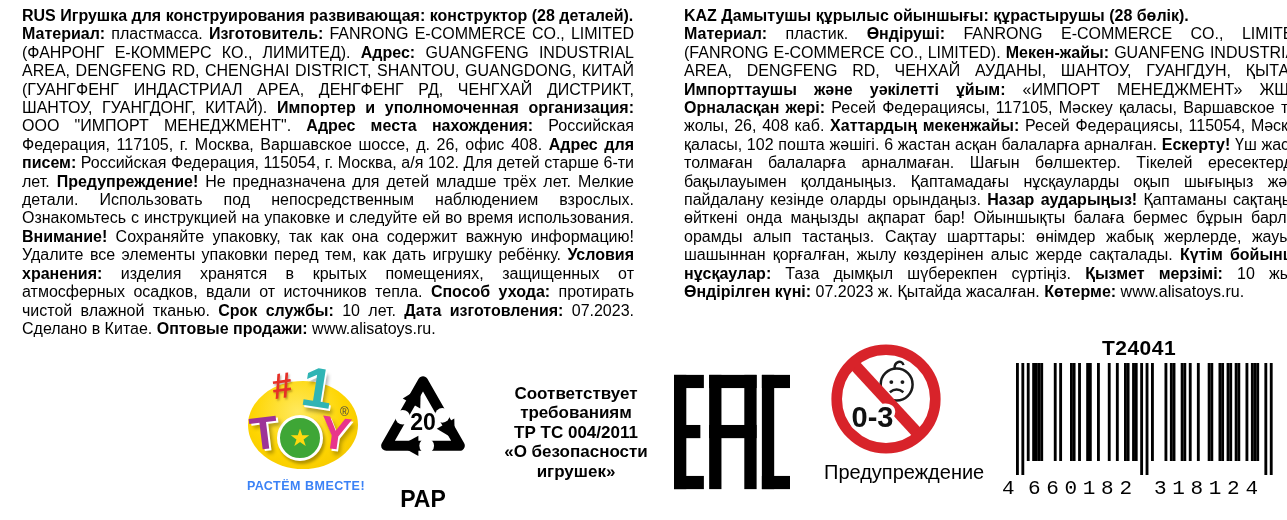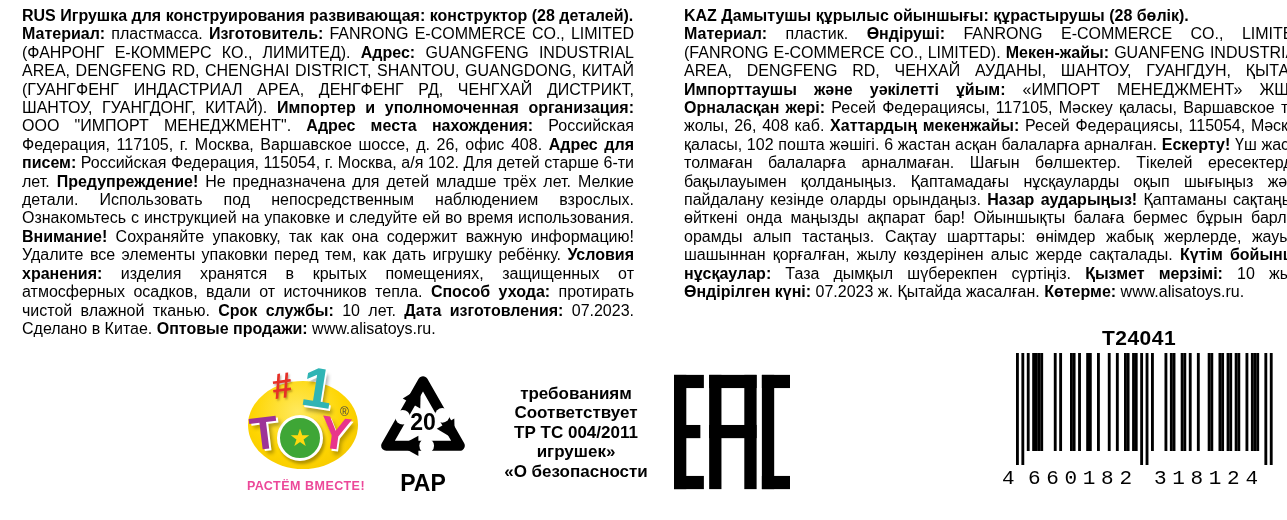--- a/index.html
+++ b/index.html
@@ -22,48 +22,48 @@
        transform:rotate(9deg);text-shadow:2px 2px 0 #fff,4px 5px 4px rgba(0,0,0,.3);}
   .reg{position:absolute;left:94px;top:36px;font-size:12px;color:#444;}
   .toy-letters{position:absolute;left:4px;top:36px;display:flex;align-items:center;}
   .lt{color:#9d3397;font-size:46px;font-weight:bold;transform:rotate(-7deg);
       text-shadow:2px 2px 0 #fff,4px 5px 4px rgba(0,0,0,.3);}
   .lo{width:40px;height:40px;border-radius:50%;background:#3ea636;border:3px solid #fff;
       box-shadow:2px 3px 3px rgba(0,0,0,.3);color:#ffd90f;display:flex;align-items:center;
       justify-content:center;font-size:24px;margin:10px -3px 0 -1px;}
   .ly{color:#e8358b;font-size:46px;font-weight:bold;transform:rotate(8deg);
       text-shadow:2px 2px 0 #fff,4px 5px 4px rgba(0,0,0,.3);}
-  .tagline{position:absolute;left:-6px;top:110px;width:132px;text-align:center;color:#ec4899;
+  .tagline{position:absolute;left:-6px;top:110px;width:132px;text-align:center;color:#3b82f6;
            font-size:12.5px;font-weight:bold;letter-spacing:.5px;white-space:nowrap;}
 
   
   .recycle{position:absolute;left:377px;top:372px;width:92px;text-align:center;}
   .recycle svg{width:92px;height:96px;display:block;margin:0 auto;}
   .rc-num{font-size:25px;font-weight:bold;text-anchor:middle;fill:#000;
           font-family:"Liberation Sans","DejaVu Sans",sans-serif;}
-  .pap{font-size:23px;font-weight:bold;margin-top:2px;}
+  .pap{font-size:23px;font-weight:bold;margin-top:18px;}
 
   
   .conformity{position:absolute;left:500px;top:384px;width:152px;font-weight:bold;
               font-size:17px;line-height:19.4px;text-align:center;}
 
   
   .eac{position:absolute;left:674px;top:368px;}
   .eac svg{width:116px;height:128px;display:block;}
 
   
   .age{position:absolute;left:824px;top:341px;width:124px;text-align:center;}
   .age svg{width:116px;height:116px;display:block;margin:0 auto;}
   .age-range{font-size:30px;font-weight:bold;fill:#111;stroke:#fff;stroke-width:7px;
              paint-order:stroke;text-anchor:middle;
              font-family:"Liberation Sans","DejaVu Sans",sans-serif;}
   .age-caption{font-size:20px;margin-top:4px;white-space:nowrap;}
 
   
-  .barcode{position:absolute;left:1000px;top:326px;width:278px;text-align:center;}
+  .barcode{position:absolute;left:1000px;top:336px;width:278px;text-align:center;}
   .bc-label{font-size:21px;font-weight:bold;letter-spacing:.5px;}
   .barcode svg{width:278px;height:134px;display:block;margin-top:3px;}
   .bc-digit{font-family:"Liberation Mono","DejaVu Sans Mono",monospace;font-size:21px;fill:#000;}
 </style>
 </head>
 <body>
 
 <div class="label">
 
   <div class="col col-rus">
@@ -97,43 +97,59 @@
       <circle cx="71" cy="47" r="8" fill="#fff"></circle>
       <polygon points="0,13 -11,-7 11,-7" transform="translate(38,80) rotate(90)"></polygon>
       <polygon points="0,-13 -11,7 11,7" transform="translate(41,28) rotate(30)"></polygon>
       <polygon points="0,13 -11,-7 11,-7" transform="translate(78,62) rotate(-30)"></polygon>
       <text x="50" y="63" class="rc-num">20</text>
     </svg>
     <div class="pap">PAP</div>
   </div>
 
   <div class="conformity">
+      <div>Соответствует</div>
       <div>требованиям</div>
-      <div>Соответствует</div>
       <div>ТР ТС 004/2011</div>
+      <div>«О безопасности</div>
       <div>игрушек»</div>
-      <div>«О безопасности</div>
     </div>
 
   <div class="eac">
     <svg viewBox="0 0 132 130" fill="#000">
       <rect x="0" y="0" width="14" height="130"></rect>
       <rect x="0" y="0" width="34" height="15"></rect>
       <rect x="0" y="57" width="30" height="15"></rect>
       <rect x="0" y="115" width="34" height="15"></rect>
       <rect x="40" y="0" width="14" height="130"></rect>
       <rect x="80" y="0" width="14" height="130"></rect>
       <rect x="40" y="0" width="54" height="15"></rect>
       <rect x="40" y="57" width="54" height="15"></rect>
       <rect x="100" y="0" width="14" height="130"></rect>
       <rect x="100" y="0" width="32" height="15"></rect>
       <rect x="100" y="115" width="32" height="15"></rect>
     </svg>
   </div>
 
+  <div class="age">
+    <svg viewBox="0 0 120 120">
+      <circle cx="60" cy="60" r="51" fill="#fff"></circle>
+      <g stroke="#1a1a1a" fill="none" stroke-width="2.6">
+        <circle cx="71" cy="45" r="16.5"></circle>
+        <path d="M 69 29 C 68 21 77 19 78 25"></path>
+        <path d="M 64 53 Q 71 47.5 78 53"></path>
+      </g>
+      <circle cx="65.5" cy="42.5" r="2" fill="#1a1a1a"></circle>
+      <circle cx="77" cy="42.5" r="2" fill="#1a1a1a"></circle>
+      <line x1="24" y1="21" x2="96" y2="99" stroke="#d8232a" stroke-width="12"></line>
+      <circle cx="60" cy="60" r="51" fill="none" stroke="#d8232a" stroke-width="11"></circle>
+      <text x="46" y="89" class="age-range">0-3</text>
+    </svg>
+    <div class="age-caption">Предупреждение</div>
+  </div>
 
   <div class="barcode">
     <div class="bc-label">T24041</div>
     <svg viewBox="0 0 278 134">
       <g fill="#000">
           <rect x="16.00" y="0" width="2.85" height="112"></rect>
           <rect x="21.40" y="0" width="2.85" height="112"></rect>
           <rect x="26.80" y="0" width="2.85" height="98"></rect>
           <rect x="32.20" y="0" width="2.85" height="98"></rect>
           <rect x="34.90" y="0" width="2.85" height="98"></rect>

